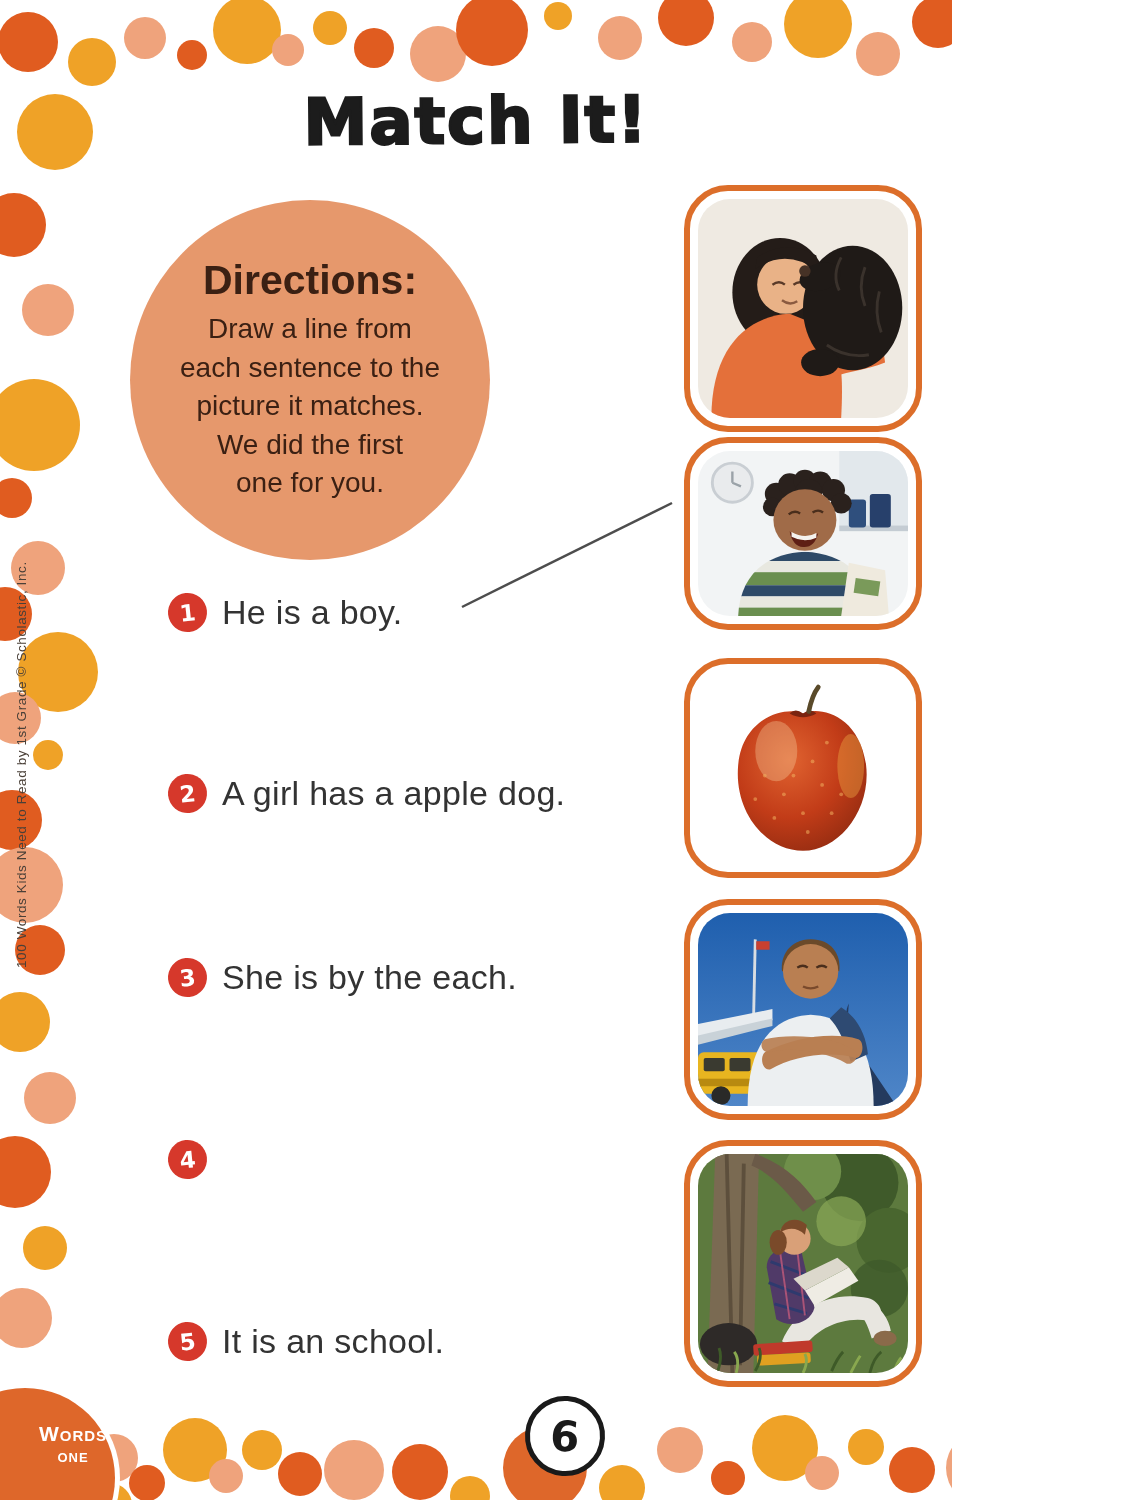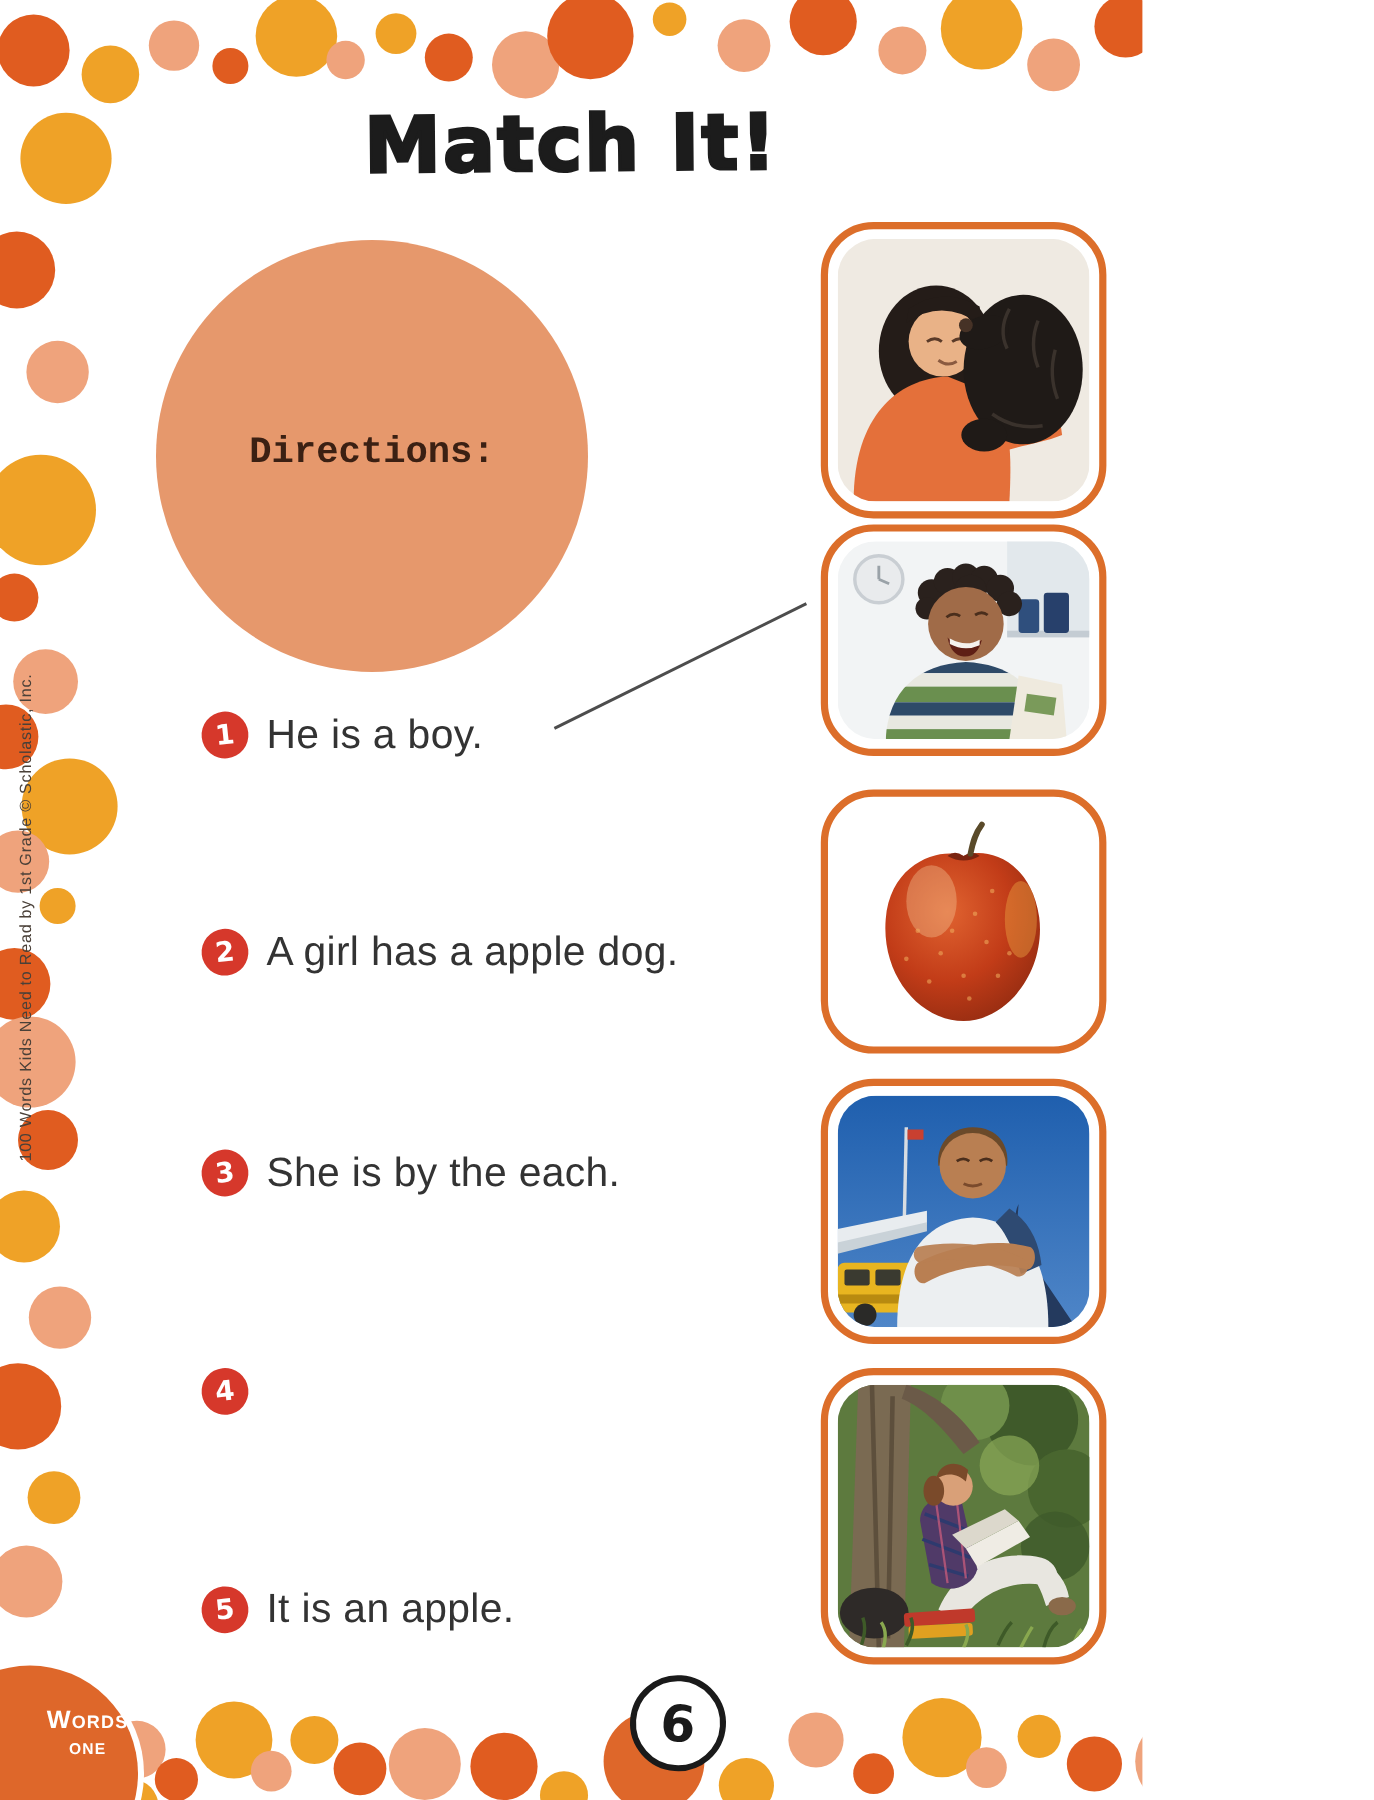--- a/index.html
+++ b/index.html
@@ -15,21 +15,21 @@
     font-size:64px;color:#1c1c1c;letter-spacing:2px;
     -webkit-text-stroke:2.5px #1c1c1c;transform:rotate(-0.5deg);
   }
   
   #directions{
     position:absolute;left:130px;top:200px;width:360px;height:360px;
     border-radius:50%;background:#E6986C;color:#3b2013;
     display:flex;flex-direction:column;justify-content:center;align-items:center;
     text-align:center;
   }
-  #directions .dir-head{font-weight:bold;font-size:31px;margin-bottom:6px;font-family:Liberation Mono, monospace;}
+  #directions .dir-head{font-weight:bold;font-size:41px;margin-bottom:6px;}
   #directions .dir-body{font-size:28px;line-height:1.38;white-space:pre-line;}
   
   .sentence{position:absolute;left:168px;display:flex;align-items:center;height:48px;}
   .badge{
     width:39px;height:39px;border-radius:50%;background:#D6382B;color:#fff;
     font-family:"DejaVu Sans",sans-serif;font-weight:bold;font-size:23px;
     display:flex;align-items:center;justify-content:center;flex:0 0 auto;
     transform:rotate(-6deg);
   }
   .sentence-text{margin-left:15px;font-size:34px;color:#333;letter-spacing:0.3px;}
@@ -154,40 +154,45 @@
       <div class="dot" style="left: 946px; top: 1431px; height: 74px; width: 74px; background: rgb(239, 163, 124);"></div>
       <div class="dot" style="left: 1021px; top: 1447px; height: 42px; width: 42px; background: rgb(239, 163, 124);"></div>
       <div class="dot" style="left: 1027px; top: 1395px; height: 66px; width: 66px; background: rgb(239, 162, 39);"></div>
       <div class="dot" style="left: 1098px; top: 1448px; height: 60px; width: 60px; background: rgb(224, 92, 32);"></div>
     </div>
 
   <div id="title">Match It!</div>
 
   <div id="directions">
     <div class="dir-head">Directions:</div>
+    <div class="dir-body">Draw a line from
+each sentence to the
+picture it matches.
+We did the first
+one for you.</div>
   </div>
 
   <div class="sentence" style="top:588px;">
     <div class="badge">1</div>
     <div class="sentence-text">He is a boy.</div>
   </div>
   <div class="sentence" style="top:769px;">
     <div class="badge">2</div>
     <div class="sentence-text">A girl has a apple dog.</div>
   </div>
   <div class="sentence" style="top:953px;">
     <div class="badge">3</div>
     <div class="sentence-text">She is by the each.</div>
   </div>
   <div class="sentence" style="top:1135px;">
     <div class="badge">4</div>
   </div>
   <div class="sentence" style="top:1317px;">
     <div class="badge">5</div>
-    <div class="sentence-text">It is an apple.</div>
+    <div class="sentence-text">It is an school.</div>
   </div>
 
   <div class="pic-frame" style="top:185px;height:247px;">
     <div class="pic-inner">
       <svg viewBox="0 0 220 225" preserveAspectRatio="none">
         <rect width="220" height="225" fill="#efeae2"></rect>
         <ellipse cx="86" cy="96" rx="50" ry="56" fill="#241c18"></ellipse>
         <circle cx="92" cy="88" r="30" fill="#e9b287"></circle>
         <path d="M60,72 Q92,50 126,74 L124,58 Q92,40 62,60 Z" fill="#241c18"></path>
         <path d="M78,88 q7,-5 13,0" stroke="#5a3a28" stroke-width="2.5" fill="none"></path>

